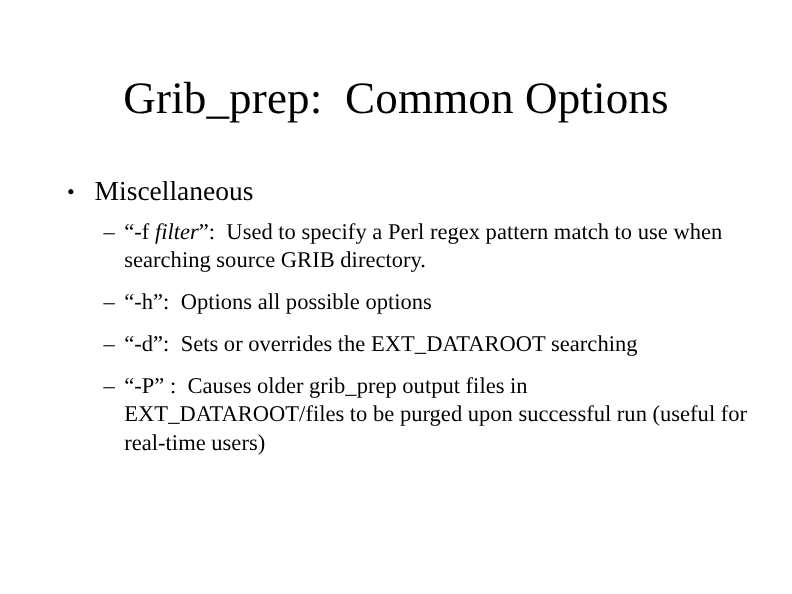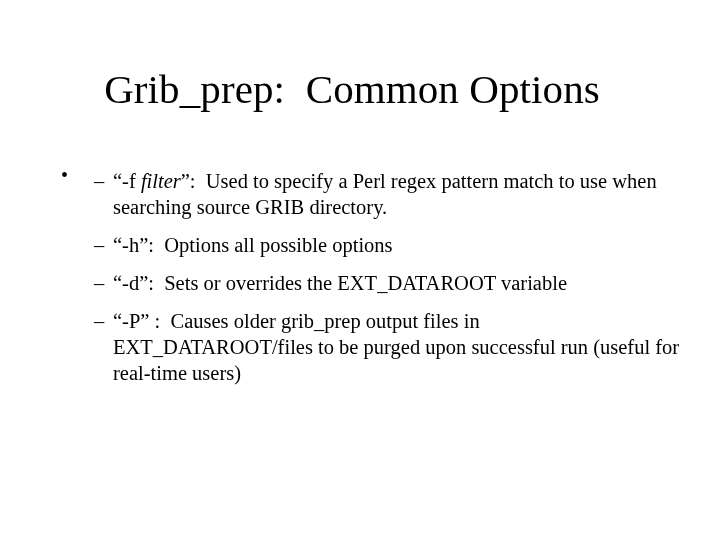--- a/index.html
+++ b/index.html
@@ -16,21 +16,21 @@
     overflow: hidden;
   }
   .slide {
     position: relative;
     width: 720px;
     height: 540px;
     background: #ffffff;
   }
   .slide-title {
     position: absolute;
-    left: 28px;
+    left: 36px;
     top: 66px;
     width: 648px;
     text-align: center;
     font-size: 41px;
     line-height: 46px;
     font-weight: normal;
     letter-spacing: 0.1px;
     white-space: pre;
   }
   .body-block {
@@ -87,37 +87,38 @@
 <body>
 
 <div class="slide">
 
   <div class="slide-title">Grib_prep:  Common Options</div>
 
   <div class="body-block">
 
     <div class="lvl1">
       <span class="marker">•</span>
+      <span class="label">Miscellaneous</span>
     </div>
 
     <div class="lvl2-list">
 
       <div class="lvl2">
         <span class="marker">–</span>
         <span class="text"><span>“-f </span><span class="ital">filter</span><span>”:  Used to specify a Perl regex pattern match to use when searching source GRIB directory.</span></span>
       </div>
 
       <div class="lvl2">
         <span class="marker">–</span>
         <span class="text">“-h”:  Options all possible options</span>
       </div>
 
       <div class="lvl2">
         <span class="marker">–</span>
-        <span class="text">“-d”:  Sets or overrides the EXT_DATAROOT variable</span>
+        <span class="text">“-d”:  Sets or overrides the EXT_DATAROOT searching</span>
       </div>
 
       <div class="lvl2">
         <span class="marker">–</span>
         <span class="text">“-P” :  Causes older grib_prep output files in EXT_DATAROOT/files to be purged upon successful run (useful for real-time users)</span>
       </div>
 
     </div>
   </div>
 </div>

